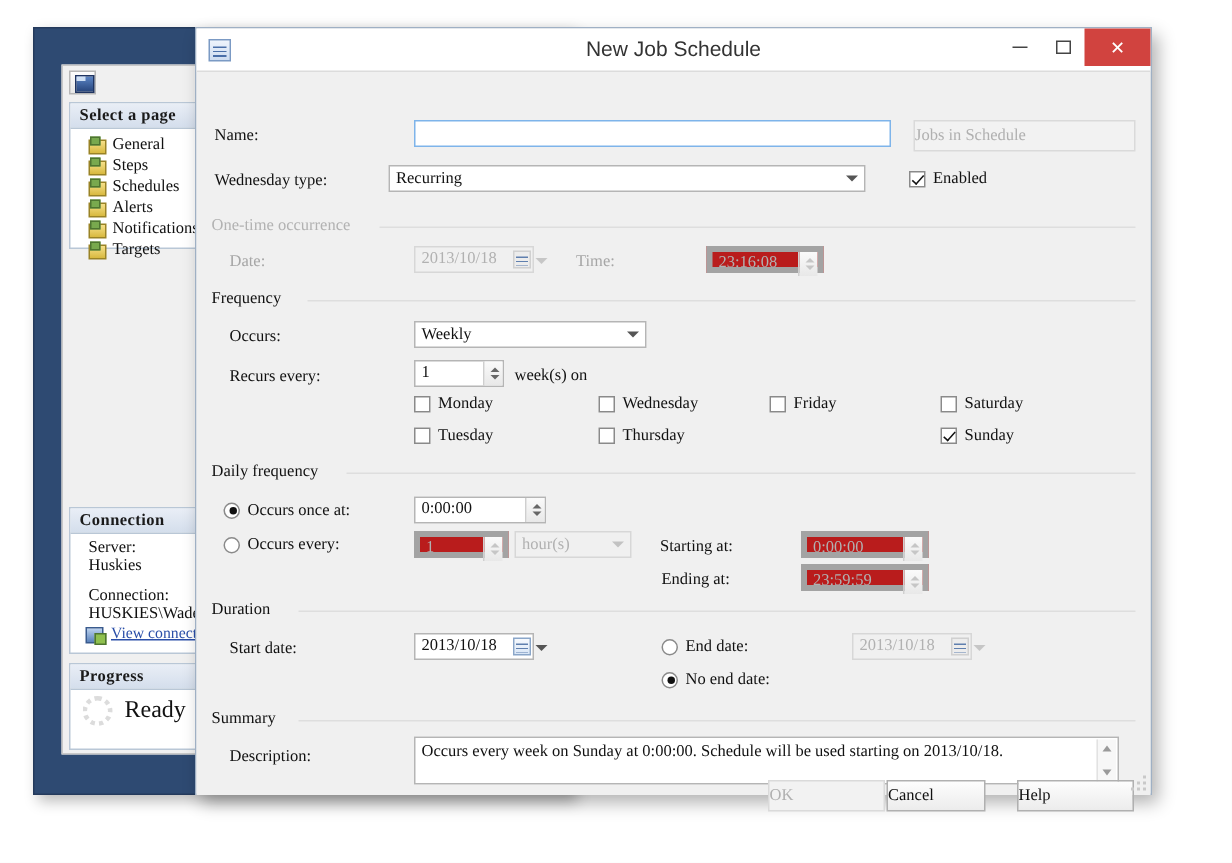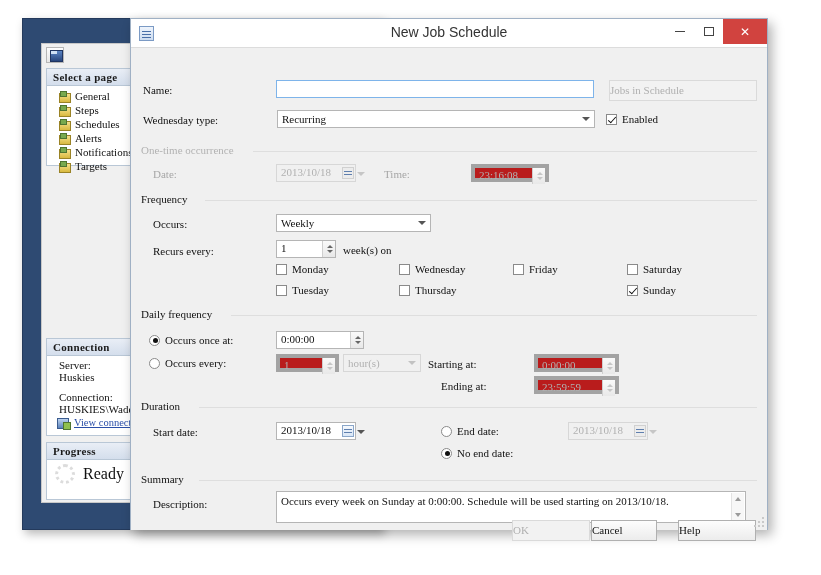--- a/index.html
+++ b/index.html
@@ -375,21 +375,21 @@
       </div>
     </div>
 
     <div class="dlg-body">
 
       <span class="lbl" style="left:12px;top:36px;">Name:</span>
       <input class="tbox focus" style="left: 145px; top: 32px; width: 318px;" value="" placeholder="">
       <div class="btn disabled" style="left:478px;top:32px;width:148px;">Jobs in Schedule</div>
 
       <span class="lbl" style="left:12px;top:66px;">Wednesday type:</span>
-      <div class="combo" style="left:146px;top:62px;width:318px;">
+      <div class="combo" style="left:128px;top:62px;width:318px;">
         <span>Recurring</span>
         <span class="arr"></span>
       </div>
       <div class="cb checked" style="left:475px;top:65px;">
         <span class="box"></span>
         <span class="tx">Enabled</span>
       </div>
 
       <div class="grp" style="left:10px;top:96px;width:616px;height:44px;">
         <span class="cap dim">One-time occurrence</span>
@@ -473,21 +473,21 @@
       </div>
       <div class="spin dim" style="left:145px;top:306px;width:63px;">
         <span class="val">1</span>
         <span class="updn"></span>
       </div>
       <div class="combo dim" style="left:212px;top:306px;width:78px;">
         <span>hour(s)</span>
         <span class="arr"></span>
       </div>
 
-      <span class="lbl" style="left:297px;top:310px;">Starting at:</span>
+      <span class="lbl" style="left:309px;top:310px;">Starting at:</span>
       <div class="spin dim" style="left:403px;top:306px;width:85px;">
         <span class="val">0:00:00</span>
         <span class="updn"></span>
       </div>
       <span class="lbl" style="left:310px;top:332px;">Ending at:</span>
       <div class="spin dim" style="left:403px;top:328px;width:85px;">
         <span class="val">23:59:59</span>
         <span class="updn"></span>
       </div>
 

